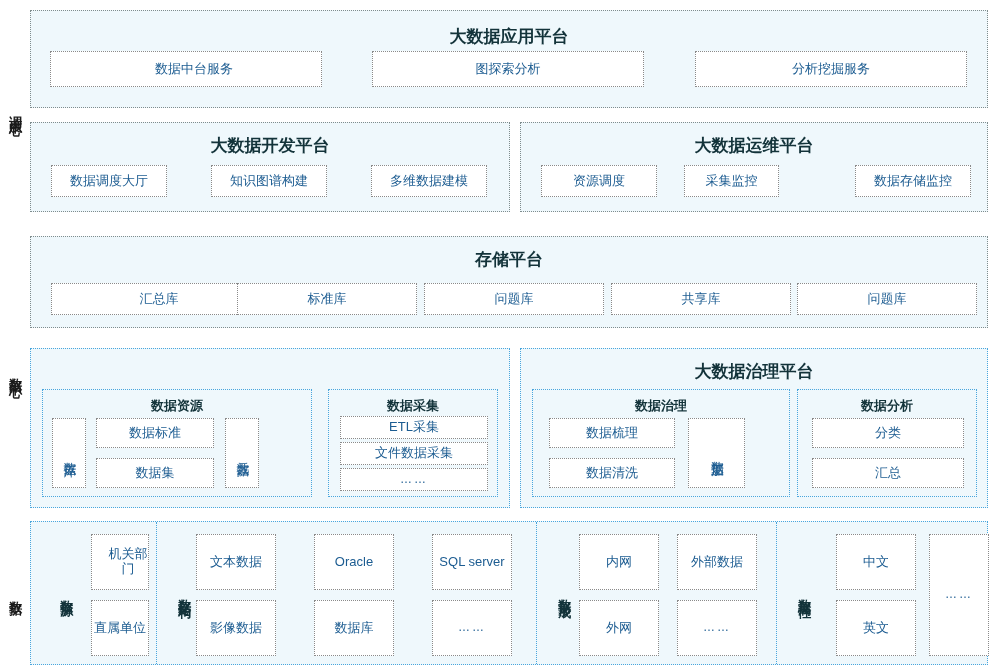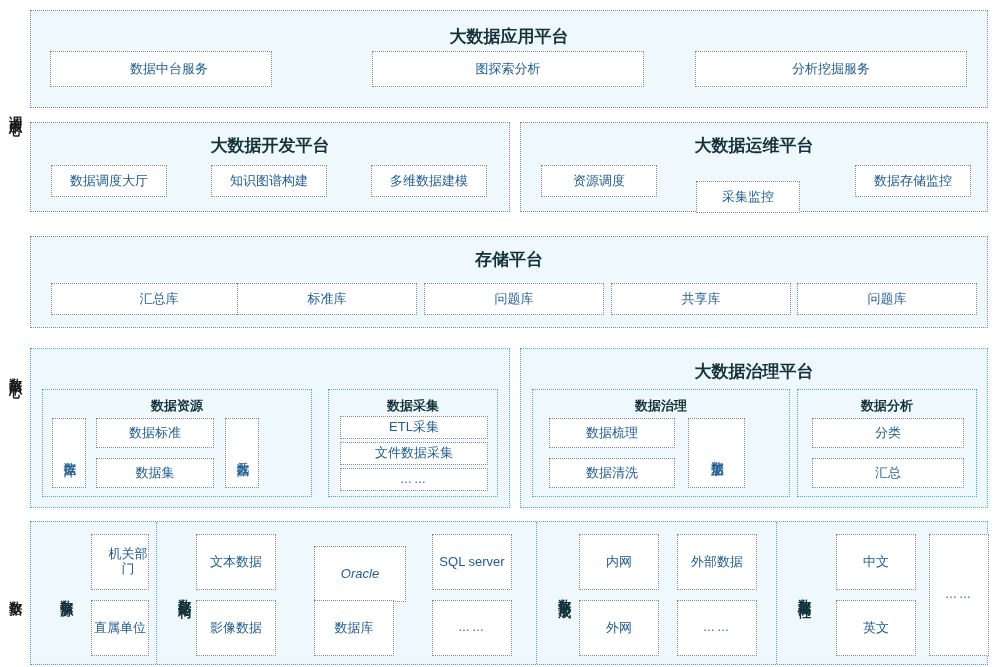--- a/index.html
+++ b/index.html
@@ -72,36 +72,36 @@
   </div>
   <div class="railcol" style="top:236px;height:272px;">
     <span class="rail-label">数据中心</span>
   </div>
   <div class="railcol" style="top:521px;height:144px;">
     <span class="rail-label">数据</span>
   </div>
 
   <div class="panel" style="left:30px;top:10px;width:958px;height:98px;">
     <div class="panel-title" style="position:absolute;left:0;top:17px;width:100%;">大数据应用平台</div>
-    <div class="box" style="left:19px;top:40px;width:222px;height:36px;padding-left:16px;">数据中台服务</div>
+    <div class="box" style="left:19px;top:40px;width:272px;height:36px;padding-left:16px;">数据中台服务</div>
     <div class="box" style="left:341px;top:40px;width:272px;height:36px;">图探索分析</div>
     <div class="box" style="left:664px;top:40px;width:272px;height:36px;">分析挖掘服务</div>
   </div>
 
   <div class="panel" style="left:30px;top:122px;width:480px;height:90px;">
     <div class="panel-title" style="position:absolute;left:0;top:14px;width:100%;">大数据开发平台</div>
     <div class="box" style="left:20px;top:42px;width:116px;height:32px;">数据调度大厅</div>
     <div class="box" style="left:180px;top:42px;width:116px;height:32px;">知识图谱构建</div>
     <div class="box" style="left:340px;top:42px;width:116px;height:32px;">多维数据建模</div>
   </div>
 
   <div class="panel" style="left:520px;top:122px;width:468px;height:90px;">
     <div class="panel-title" style="position:absolute;left:0;top:14px;width:100%;">大数据运维平台</div>
     <div class="box" style="left:20px;top:42px;width:116px;height:32px;">资源调度</div>
-    <div class="box" style="left:175px;top:42px;width:104px;height:32px;margin-top:16px;">采集监控</div>
+    <div class="box" style="left:163px;top:42px;width:95px;height:32px;">采集监控</div>
     <div class="box" style="left:334px;top:42px;width:116px;height:32px;">数据存储监控</div>
   </div>
 
   <div class="panel" style="left:30px;top:236px;width:958px;height:92px;">
     <div class="panel-title" style="position:absolute;left:0;top:14px;width:100%;">存储平台</div>
     <div class="box" style="left:20px;top:46px;width:216px;height:32px;">汇总库</div>
     <div class="box" style="left:206px;top:46px;width:180px;height:32px;">标准库</div>
     <div class="box" style="left:393px;top:46px;width:180px;height:32px;">问题库</div>
     <div class="box" style="left:580px;top:46px;width:180px;height:32px;">共享库</div>
     <div class="box" style="left:766px;top:46px;width:180px;height:32px;">问题库</div>
@@ -151,21 +151,21 @@
     <div style="position:absolute;left:16px;top:0;width:38px;height:142px;display:flex;align-items:center;justify-content:center;">
       <span class="rail-label" style="font-size:13px;color:#13333a;">数据源</span>
     </div>
     <div class="box" style="left:60px;top:12px;width:58px;height:56px;padding-left:16px;">机关部门</div>
     <div class="box" style="left:60px;top:78px;width:58px;height:56px;">直属单位</div>
 
     <div style="position:absolute;left:134px;top:0;width:38px;height:142px;display:flex;align-items:center;justify-content:center;">
       <span class="rail-label" style="font-size:13px;color:#13333a;">数据结构</span>
     </div>
     <div class="box" style="left:165px;top:12px;width:80px;height:56px;">文本数据</div>
-    <div class="box" style="left:283px;top:24px;width:92px;height:56px;font-style:italic;">Oracle</div>
+    <div class="box" style="left:283px;top:12px;width:80px;height:56px;">Oracle</div>
     <div class="box" style="left:401px;top:12px;width:80px;height:56px;">SQL server</div>
     <div class="box" style="left:165px;top:78px;width:80px;height:56px;">影像数据</div>
     <div class="box" style="left:283px;top:78px;width:80px;height:56px;">数据库</div>
     <div class="box dots" style="left:401px;top:78px;width:80px;height:56px;">……</div>
 
     <div style="position:absolute;left:514px;top:0;width:38px;height:142px;display:flex;align-items:center;justify-content:center;">
       <span class="rail-label" style="font-size:13px;color:#13333a;">数据形成</span>
     </div>
     <div class="box" style="left:548px;top:12px;width:80px;height:56px;">内网</div>
     <div class="box" style="left:646px;top:12px;width:80px;height:56px;">外部数据</div>

